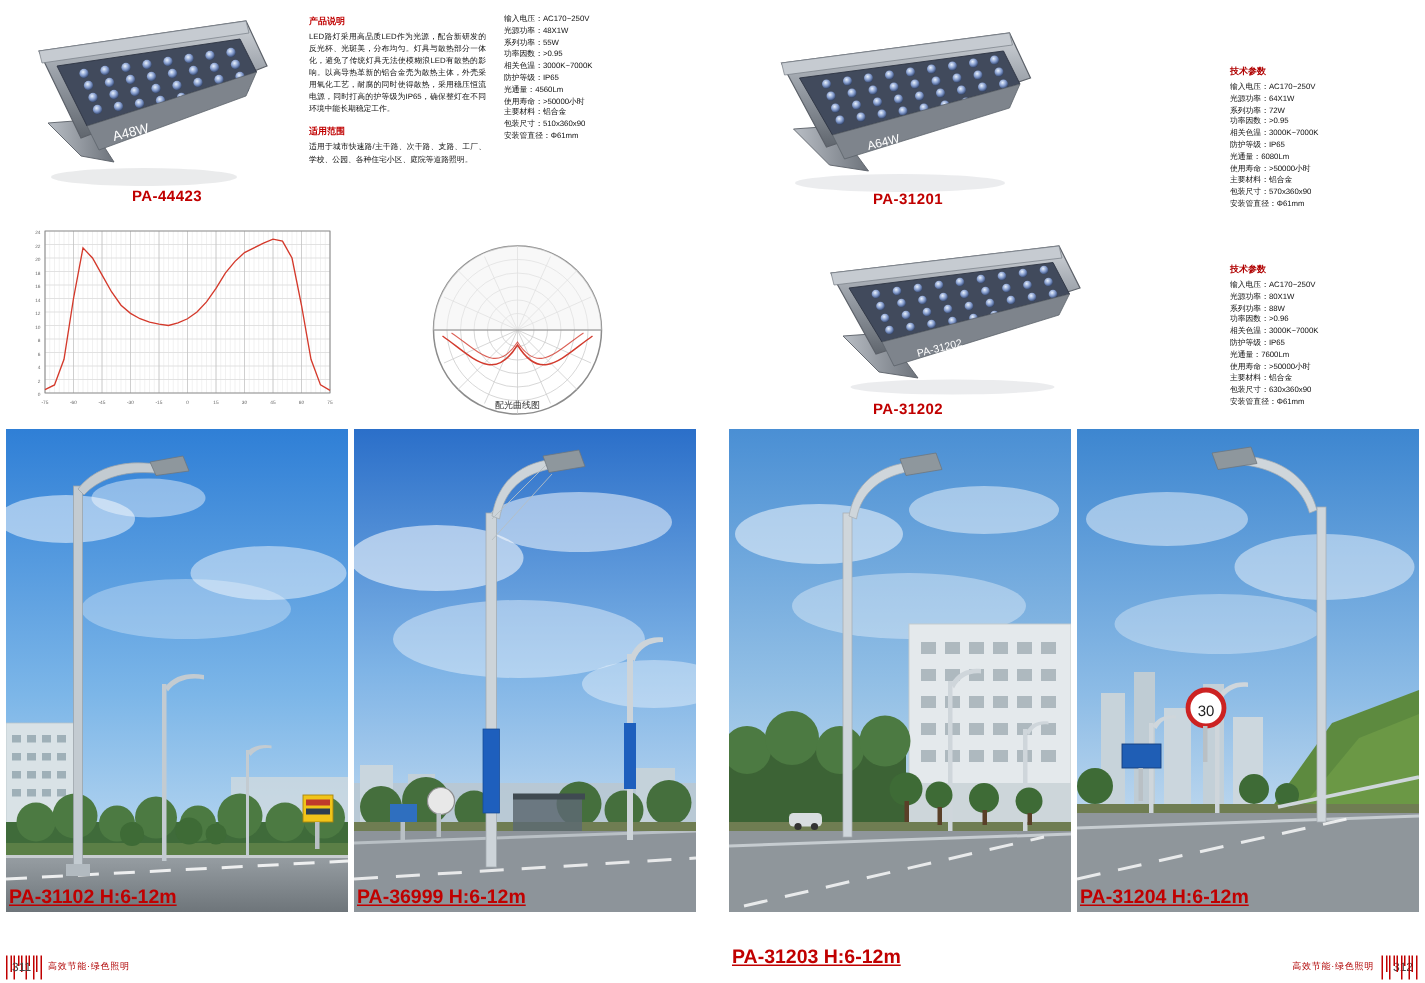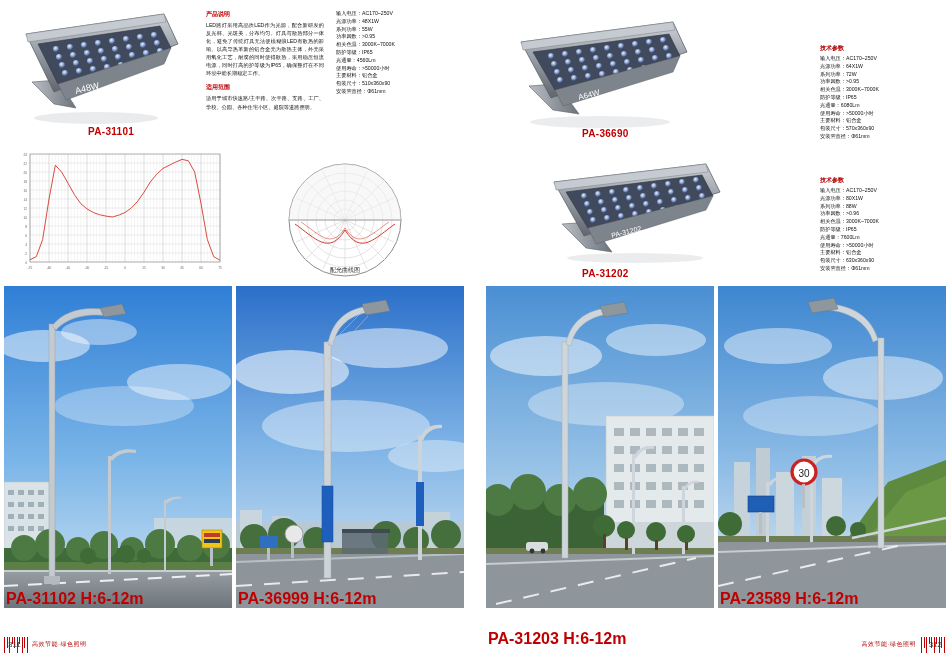--- a/index.html
+++ b/index.html
@@ -41,21 +41,21 @@
   .polarbox { position: absolute; left: 285px; top: 160px; width: 120px; height: 120px; }
   .polar-caption {
     position: absolute; left: 285px; top: 266px; width: 120px;
     text-align: center; font-size: 6px; color: #333;
   }
 
   
   .photo { position: absolute; overflow: hidden; }
   .photo-caption {
     position: absolute;
-    font-size: 16px; font-weight: bold; color: #c00000;
+    font-size: 13px; font-weight: bold; color: #c00000; text-decoration: underline;
   }
 
   
   .footer-bar { position: absolute; bottom: 0; left: 0; width: 950px; height: 26px; }
   .pgnum {
     position: absolute; bottom: 6px; font-size: 8px; color: #444;
   }
   .footer-text {
     position: absolute; bottom: 6px; font-size: 6px; color: #b00000; letter-spacing: .5px;
   }
@@ -133,21 +133,21 @@
         <circle cx="107" cy="57" r="3.1" fill="url(#ledG)"></circle>
           <circle cx="121" cy="55" r="3.1" fill="url(#ledG)"></circle>
         <circle cx="135" cy="53" r="3.1" fill="url(#ledG)"></circle>
           <circle cx="149" cy="51" r="3.1" fill="url(#ledG)"></circle>
       </g>
 
       <path d="M44 76 L157 40 L150 56 L52 92 Z" fill="#7e848c" stroke="#5a6068" stroke-width=".5"></path>
       <text x="62" y="86" font-family="Liberation Sans, sans-serif" font-size="9" fill="#ffffff" transform="rotate(-14 62 86)">A48W</text>
     </svg>
   </div>
-  <div class="code" style="left:88px;top:126px;">PA-31101</div>
+  <div class="code" style="left:88px;top:126px;">PA-44423</div>
 
   <div class="desc" style="left:206px;top:10px;">
     <h4>产品说明</h4>
     <p>LED路灯采用高品质LED作为光源，配合新研发的反光杯、光斑美，分布均匀。灯具与散热部分一体化，避免了传统灯具无法使模糊浪LED有散热的影响。以高导热革新的铝合金壳为散热主体，外壳采用氧化工艺，耐腐的同时使得散热，采用稳压恒流电源，同时打高的护等级为IP65，确保整灯在不同环境中能长期稳定工作。</p>
     <h4>适用范围</h4>
     <p>适用于城市快速路/主干路、次干路、支路、工厂、学校、公园、各种住宅小区、庭院等道路照明。</p>
   </div>
 
   <div class="spec" style="position:absolute;left:336px;top:10px;width:110px;">
     <div>输入电压：AC170~250V</div>
@@ -205,21 +205,21 @@
         <circle cx="111" cy="58" r="3" fill="url(#ledG)"></circle>
           <circle cx="125" cy="56" r="3" fill="url(#ledG)"></circle>
         <circle cx="139" cy="54" r="3" fill="url(#ledG)"></circle>
           <circle cx="153" cy="52" r="3" fill="url(#ledG)"></circle>
         <circle cx="167" cy="50" r="3" fill="url(#ledG)"></circle>
       </g>
       <path d="M50 76 L175 42 L168 58 L58 92 Z" fill="#7e848c" stroke="#5a6068" stroke-width=".5"></path>
       <text x="74" y="86" font-family="Liberation Sans, sans-serif" font-size="8" fill="#ffffff" transform="rotate(-14 74 86)">A64W</text>
     </svg>
   </div>
-  <div class="code" style="left:582px;top:128px;">PA-36690</div>
+  <div class="code" style="left:582px;top:128px;">PA-31201</div>
 
   <div class="spec" style="position:absolute;left:820px;top:44px;width:115px;">
     <div class="spec-title">技术参数</div>
     <div>输入电压：AC170~250V</div>
     <div>光源功率：64X1W</div>
     <div>系列功率：72W</div>
     <div>功率因数：&gt;0.95</div>
     <div>相关色温：3000K~7000K</div>
     <div>防护等级：IP65</div>
     <div>光通量：6080Lm</div>
@@ -723,21 +723,21 @@
 
       <g fill="#3e6b36">
         <circle cx="12" cy="238" r="12"></circle>
           <circle cx="118" cy="240" r="10"></circle>
           <circle cx="140" cy="244" r="8"></circle>
       </g>
 
       <path d="M134 252 L228 232" stroke="#cfd6db" stroke-width="2.5"></path>
     </svg>
   </div>
-  <div class="photo-caption" style="left:720px;top:590px;">PA-23589 H:6-12m</div>
+  <div class="photo-caption" style="left:720px;top:590px;">PA-31204 H:6-12m</div>
 
   <div class="footer-bar">
     <div class="footer-bars" style="left:4px;">
       <i></i><i class="t"></i><i></i><i class="s"></i><i class="t"></i><i></i><i class="s"></i><i></i><i class="t"></i><i></i>
     </div>
     <div class="pgnum" style="left:8px;">311</div>
     <div class="footer-text" style="left:32px;">高效节能·绿色照明</div>
 
     <div class="footer-text" style="right:34px;">高效节能·绿色照明</div>
     <div class="pgnum" style="right:8px;">312</div>

